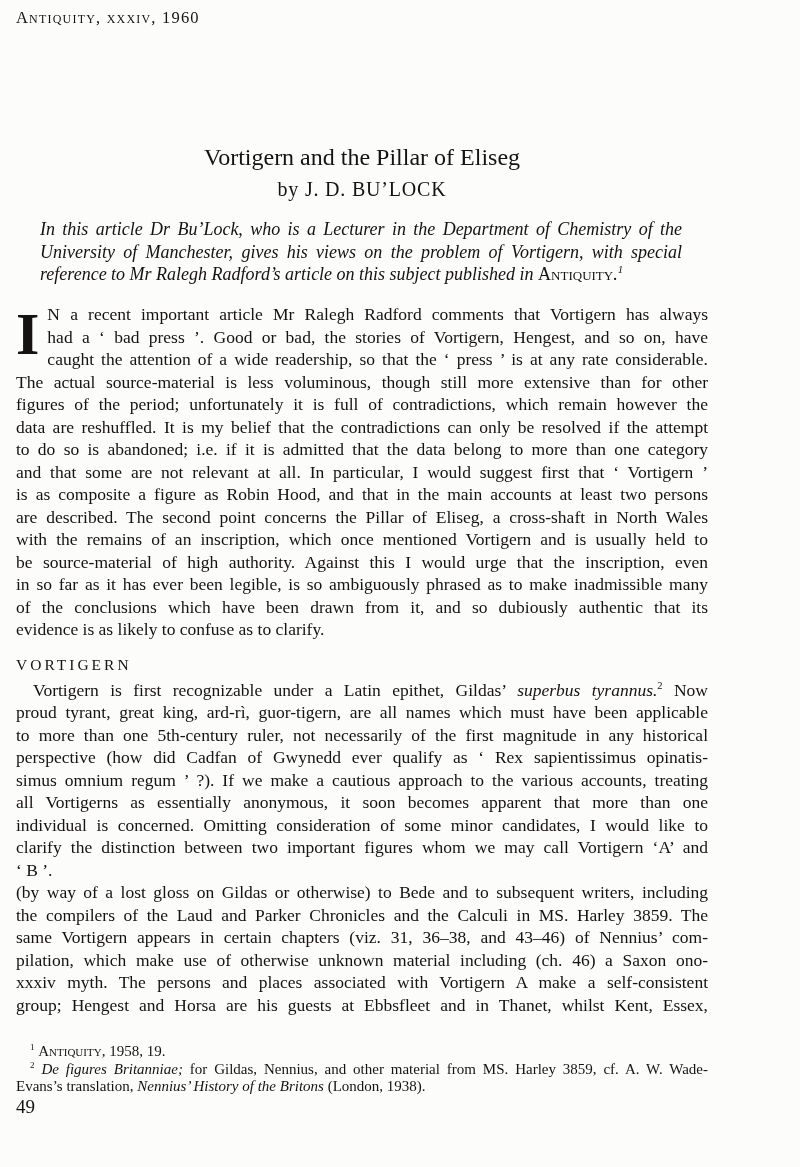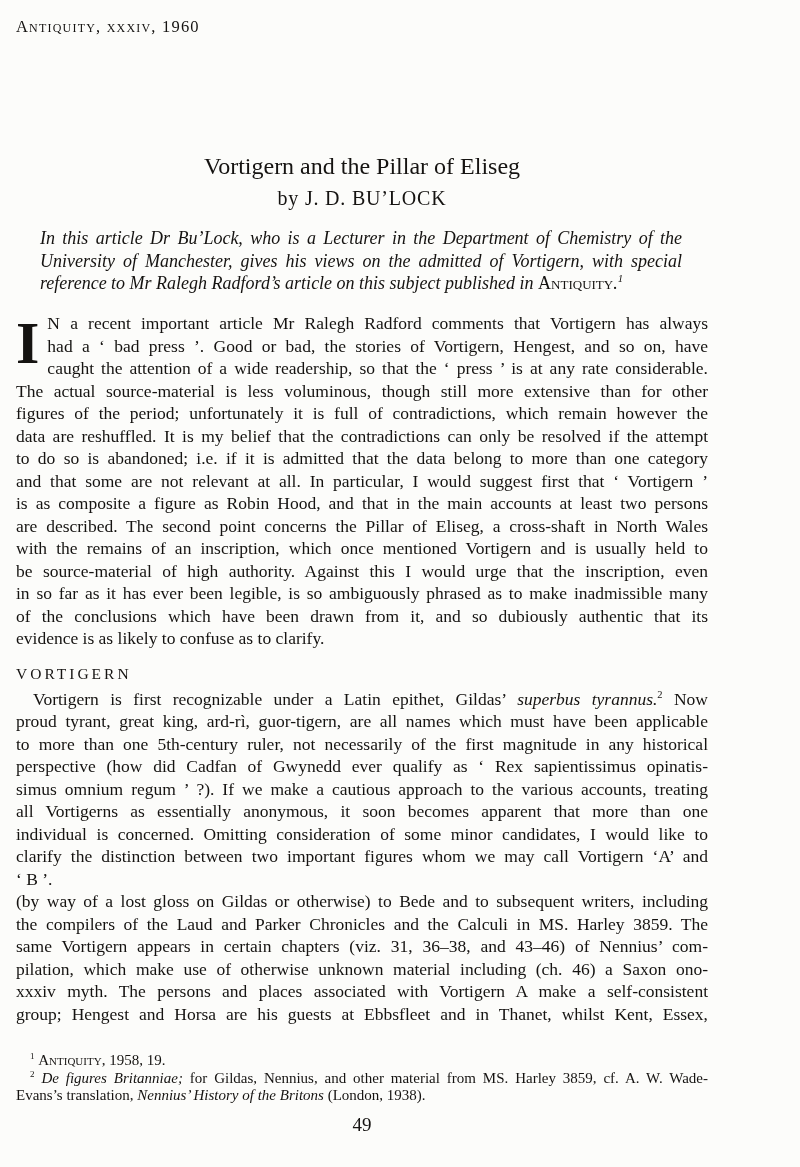--- a/index.html
+++ b/index.html
@@ -2,21 +2,21 @@
 <html><head>
 <meta charset="utf-8">
 <style>
   html, body { margin: 0; padding: 0; }
   body { background: #fcfcfa; }
   .page {
     position: relative;
     width: 724px;
     height: 1167px;
     box-sizing: border-box;
-    padding: 17px 16px 0 16px;
+    padding: 8px 16px 0 16px;
     background: #fcfcfa;
     color: #151311;
     font-family: "Liberation Serif", serif;
     overflow: hidden;
   }
   .journal-line {
     font-variant: small-caps;
     font-size: 16.5px;
     line-height: 20px;
     letter-spacing: 1.2px;
@@ -52,22 +52,20 @@
     letter-spacing: 3px;
   }
   .para-2 { margin-top: 4px; }
   .para-3 { margin-top: 0; }
   .footnotes {
     margin-top: 27px;
     font-size: 15px;
     line-height: 17.5px;
   }
   .page-number {
-    margin-top: 9px;
-    text-align: center;
     font-size: 19px;
     line-height: 22px;
   }
   
   .line { text-align: justify; text-align-last: justify; -moz-text-align-last: justify; }
   .line.last { text-align-last: left; -moz-text-align-last: left; }
   .body-para .line.first { text-indent: 17px; }
   .footnotes .line.first { text-indent: 14px; }
   .dropcap {
     float: left;
@@ -87,21 +85,21 @@
 <div class="page">
 
   <div class="journal-line">Antiquity, xxxiv, 1960</div>
 
   <div class="article-title">Vortigern and the Pillar of Eliseg</div>
 
   <div class="byline">by J. D. BU’LOCK</div>
 
   <div class="intro">
       <div class="line">In this article Dr Bu’Lock, who is a Lecturer in the Department of Chemistry of the</div>
-      <div class="line">University of Manchester, gives his views on the admitted of Vortigern, with special</div>
+      <div class="line">University of Manchester, gives his views on the problem of Vortigern, with special</div>
       <div class="line last">reference to Mr Ralegh Radford’s article on this subject published in <span class="sc">Antiquity</span>.<sup>1</sup></div>
     </div>
 
   <div class="body-para para-1">
     <span class="dropcap">I</span>
     <span><div class="line">N a recent important article Mr Ralegh Radford comments that Vortigern has always</div><div class="line">had a ‘ bad press ’. Good or bad, the stories of Vortigern, Hengest, and so on, have</div><div class="line">caught the attention of a wide readership, so that the ‘ press ’ is at any rate considerable.</div><div class="line">The actual source-material is less voluminous, though still more extensive than for other</div><div class="line">figures of the period; unfortunately it is full of contradictions, which remain however the</div><div class="line">data are reshuffled. It is my belief that the contradictions can only be resolved if the attempt</div><div class="line">to do so is abandoned; i.e. if it is admitted that the data belong to more than one category</div><div class="line">and that some are not relevant at all. In particular, I would suggest first that ‘ Vortigern ’</div><div class="line">is as composite a figure as Robin Hood, and that in the main accounts at least two persons</div><div class="line">are described. The second point concerns the Pillar of Eliseg, a cross-shaft in North Wales</div><div class="line">with the remains of an inscription, which once mentioned Vortigern and is usually held to</div><div class="line">be source-material of high authority. Against this I would urge that the inscription, even</div><div class="line">in so far as it has ever been legible, is so ambiguously phrased as to make inadmissible many</div><div class="line">of the conclusions which have been drawn from it, and so dubiously authentic that its</div><div class="line last">evidence is as likely to confuse as to clarify.</div></span>
   </div>
 
   <div class="section-heading">VORTIGERN</div>
 

